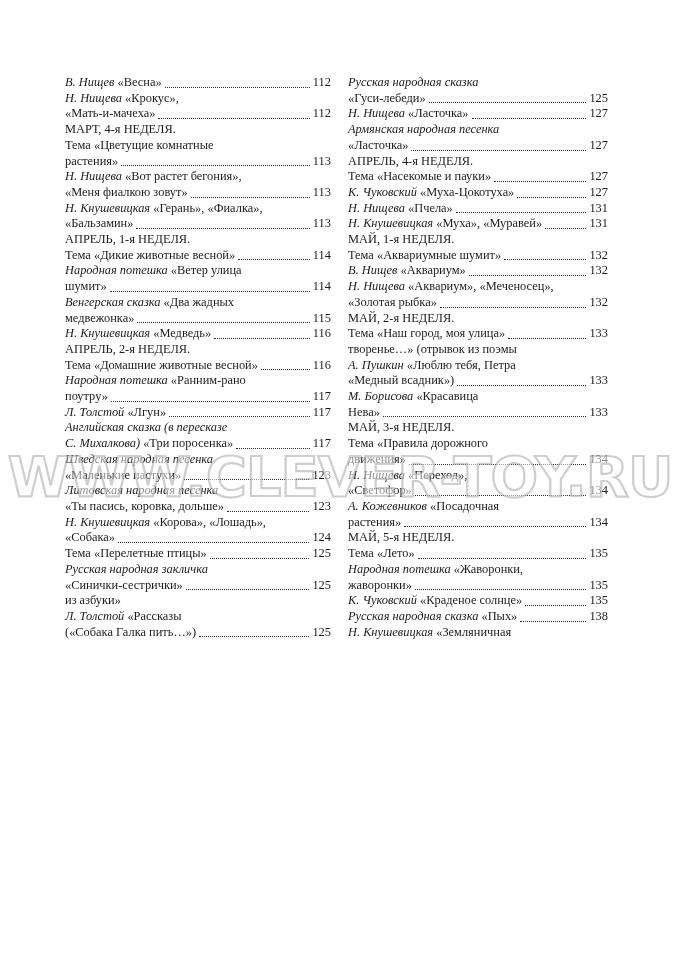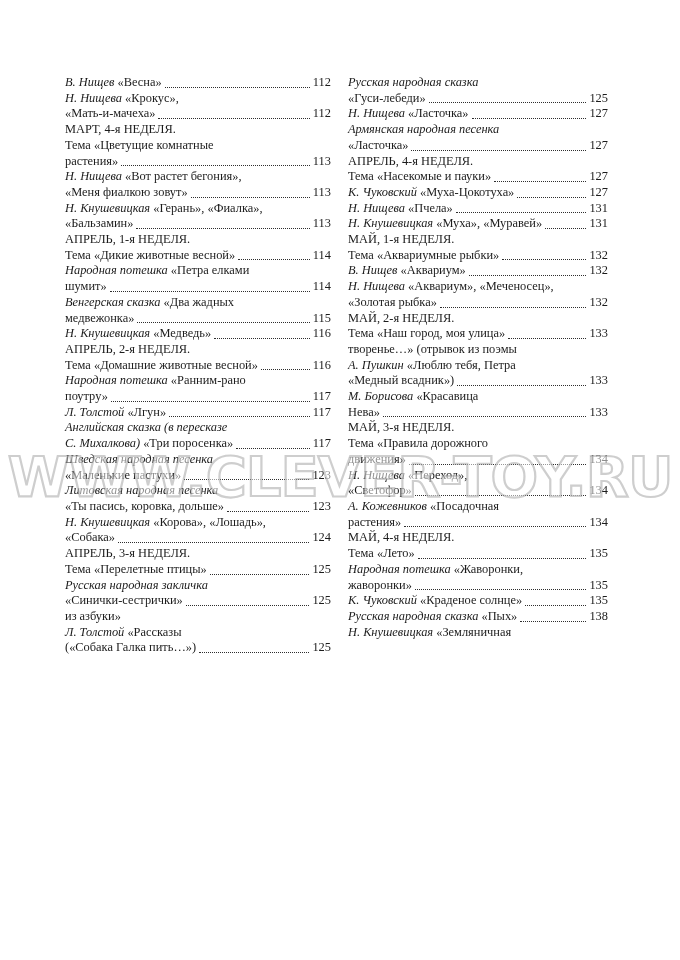--- a/index.html
+++ b/index.html
@@ -80,21 +80,21 @@
         </div>
         <div class="line">
           <span class="txt"><span>АПРЕЛЬ, 1-я НЕДЕЛЯ.</span></span>
         </div>
         <div class="line">
           <span class="txt"><span>Тема «Дикие животные весной»</span></span>
           <span class="leader"></span>
           <span class="pg">114</span>
         </div>
         <div class="line">
-          <span class="txt"><span class="it">Народная потешка</span><span> «Петра елками</span></span>
+          <span class="txt"><span class="it">Народная потешка</span><span> «Ветер улица</span></span>
         </div>
         <div class="line">
           <span class="txt"><span>шумит»</span></span>
           <span class="leader"></span>
           <span class="pg">114</span>
         </div>
         <div class="line">
           <span class="txt"><span class="it">Венгерская сказка</span><span> «Два жадных</span></span>
         </div>
         <div class="line">
@@ -152,23 +152,20 @@
           <span class="leader"></span>
           <span class="pg">123</span>
         </div>
         <div class="line">
           <span class="txt"><span class="it">Н. Кнушевицкая</span><span> «Корова», «Лошадь»,</span></span>
         </div>
         <div class="line">
           <span class="txt"><span>«Собака»</span></span>
           <span class="leader"></span>
           <span class="pg">124</span>
-        </div>
-        <div class="line">
-          <span class="txt"><span>АПРЕЛЬ, 3-я НЕДЕЛЯ.</span></span>
         </div>
         <div class="line">
           <span class="txt"><span>Тема «Перелетные птицы»</span></span>
           <span class="leader"></span>
           <span class="pg">125</span>
         </div>
         <div class="line">
           <span class="txt"><span class="it">Русская народная закличка</span></span>
         </div>
         <div class="line">
@@ -230,21 +227,21 @@
         </div>
         <div class="line">
           <span class="txt"><span class="it">Н. Кнушевицкая</span><span> «Муха», «Муравей»</span></span>
           <span class="leader"></span>
           <span class="pg">131</span>
         </div>
         <div class="line">
           <span class="txt"><span>МАЙ, 1-я НЕДЕЛЯ.</span></span>
         </div>
         <div class="line">
-          <span class="txt"><span>Тема «Аквариумные рыбки»</span></span>
+          <span class="txt"><span>Тема «Аквариумные шумит»</span></span>
           <span class="leader"></span>
           <span class="pg">132</span>
         </div>
         <div class="line">
           <span class="txt"><span class="it">В. Нищев</span><span> «Аквариум»</span></span>
           <span class="leader"></span>
           <span class="pg">132</span>
         </div>
         <div class="line">
           <span class="txt"><span class="it">Н. Нищева</span><span> «Аквариум», «Меченосец»,</span></span>
@@ -302,21 +299,21 @@
         </div>
         <div class="line">
           <span class="txt"><span class="it">А. Кожевников</span><span> «Посадочная</span></span>
         </div>
         <div class="line">
           <span class="txt"><span>растения»</span></span>
           <span class="leader"></span>
           <span class="pg">134</span>
         </div>
         <div class="line">
-          <span class="txt"><span>МАЙ, 4-я НЕДЕЛЯ.</span></span>
+          <span class="txt"><span>МАЙ, 5-я НЕДЕЛЯ.</span></span>
         </div>
         <div class="line">
           <span class="txt"><span>Тема «Лето»</span></span>
           <span class="leader"></span>
           <span class="pg">135</span>
         </div>
         <div class="line">
           <span class="txt"><span class="it">Народная потешка</span><span> «Жаворонки,</span></span>
         </div>
         <div class="line">

